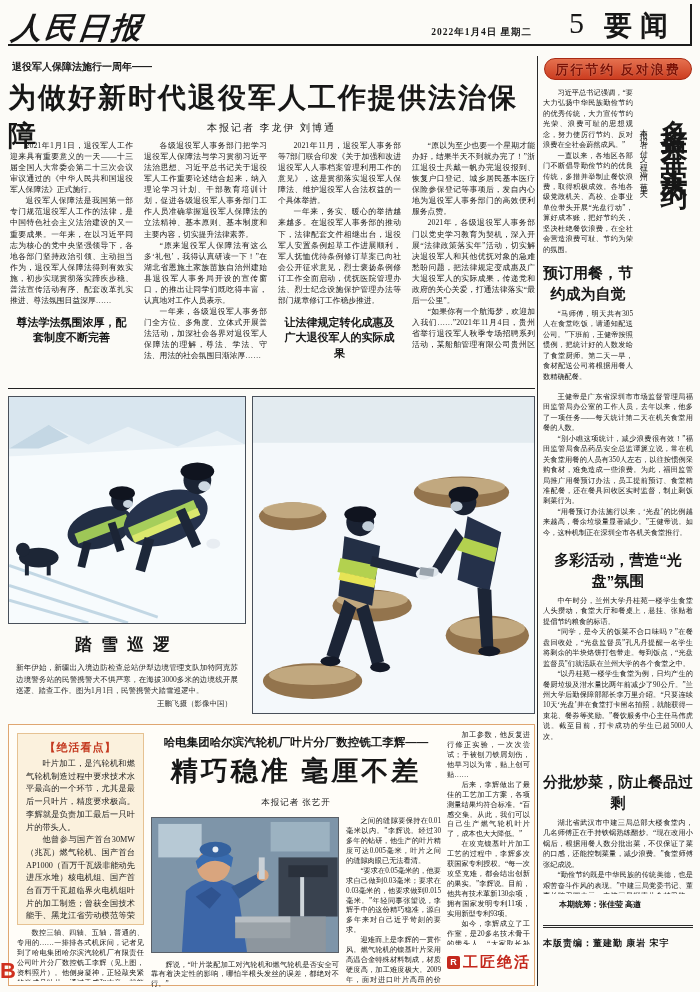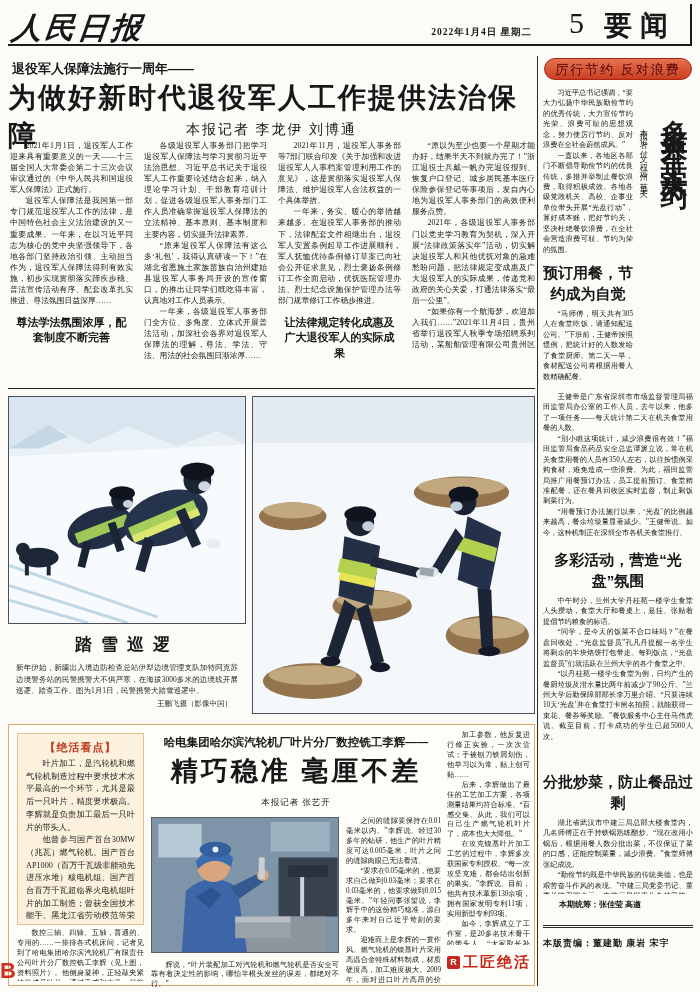--- a/index.html
+++ b/index.html
@@ -10,24 +10,24 @@
   
   .mast-logo{position:absolute;left:12px;top:8px;font-size:30px;font-weight:bold;font-style:italic;
              transform:skewX(-6deg);letter-spacing:3px;font-family:"DejaVu Serif",serif;}
   .mast-date{position:absolute;right:168px;top:26px;font-size:9.5px;font-weight:bold;letter-spacing:1px;}
   .mast-pagenum{position:absolute;right:116px;top:6px;font-size:30px;font-family:"Liberation Serif",serif;}
   .mast-section{position:absolute;right:24px;top:7px;font-size:28px;font-weight:bold;letter-spacing:8px;}
   .mast-rule{position:absolute;left:8px;right:8px;top:44px;border-top:2px solid #1c1c1c;}
   .mast-bracket{position:absolute;right:8px;top:4px;width:2px;height:42px;background:#1c1c1c;}
 
   
-  .lead-kicker{position:absolute;left:12px;top:60px;font-size:13px;font-weight:bold;font-family:"Liberation Sans",sans-serif;}
+  .lead-kicker{position:absolute;left:12px;top:60px;font-size:10px;font-weight:bold;font-family:"Liberation Sans",sans-serif;}
   .lead-headline{position:absolute;left:8px;top:79px;width:527px;font-size:28px;font-weight:900;
                  font-family:"Liberation Sans",sans-serif;letter-spacing:2px;}
-  .lead-byline{position:absolute;left:8px;top:121px;width:527px;text-align:center;font-size:14px;letter-spacing:2px;}
+  .lead-byline{position:absolute;left:8px;top:121px;width:527px;text-align:center;font-size:10px;letter-spacing:2px;}
   .lead-cols{position:absolute;left:10px;top:140px;width:525px;height:228px;
              column-count:4;column-gap:11px;column-fill:auto;overflow:hidden;
              font-size:7.8px;line-height:1.42;text-align:justify;}
   .lead-cols p{margin:0;text-indent:2em;}
   .lead-cols p.col-header{font-family:"Liberation Sans",sans-serif;font-weight:bold;font-size:11px;line-height:1.4;
              text-indent:0;text-align:center;margin:9px 2px 7px;}
 
   
   .photo-rule{position:absolute;left:8px;top:388px;width:527px;border-top:1.5px solid #222;}
   .photo-left{position:absolute;left:8px;top:396px;width:238px;height:228px;border:1px solid #49505a;background:#eef4f8;}

